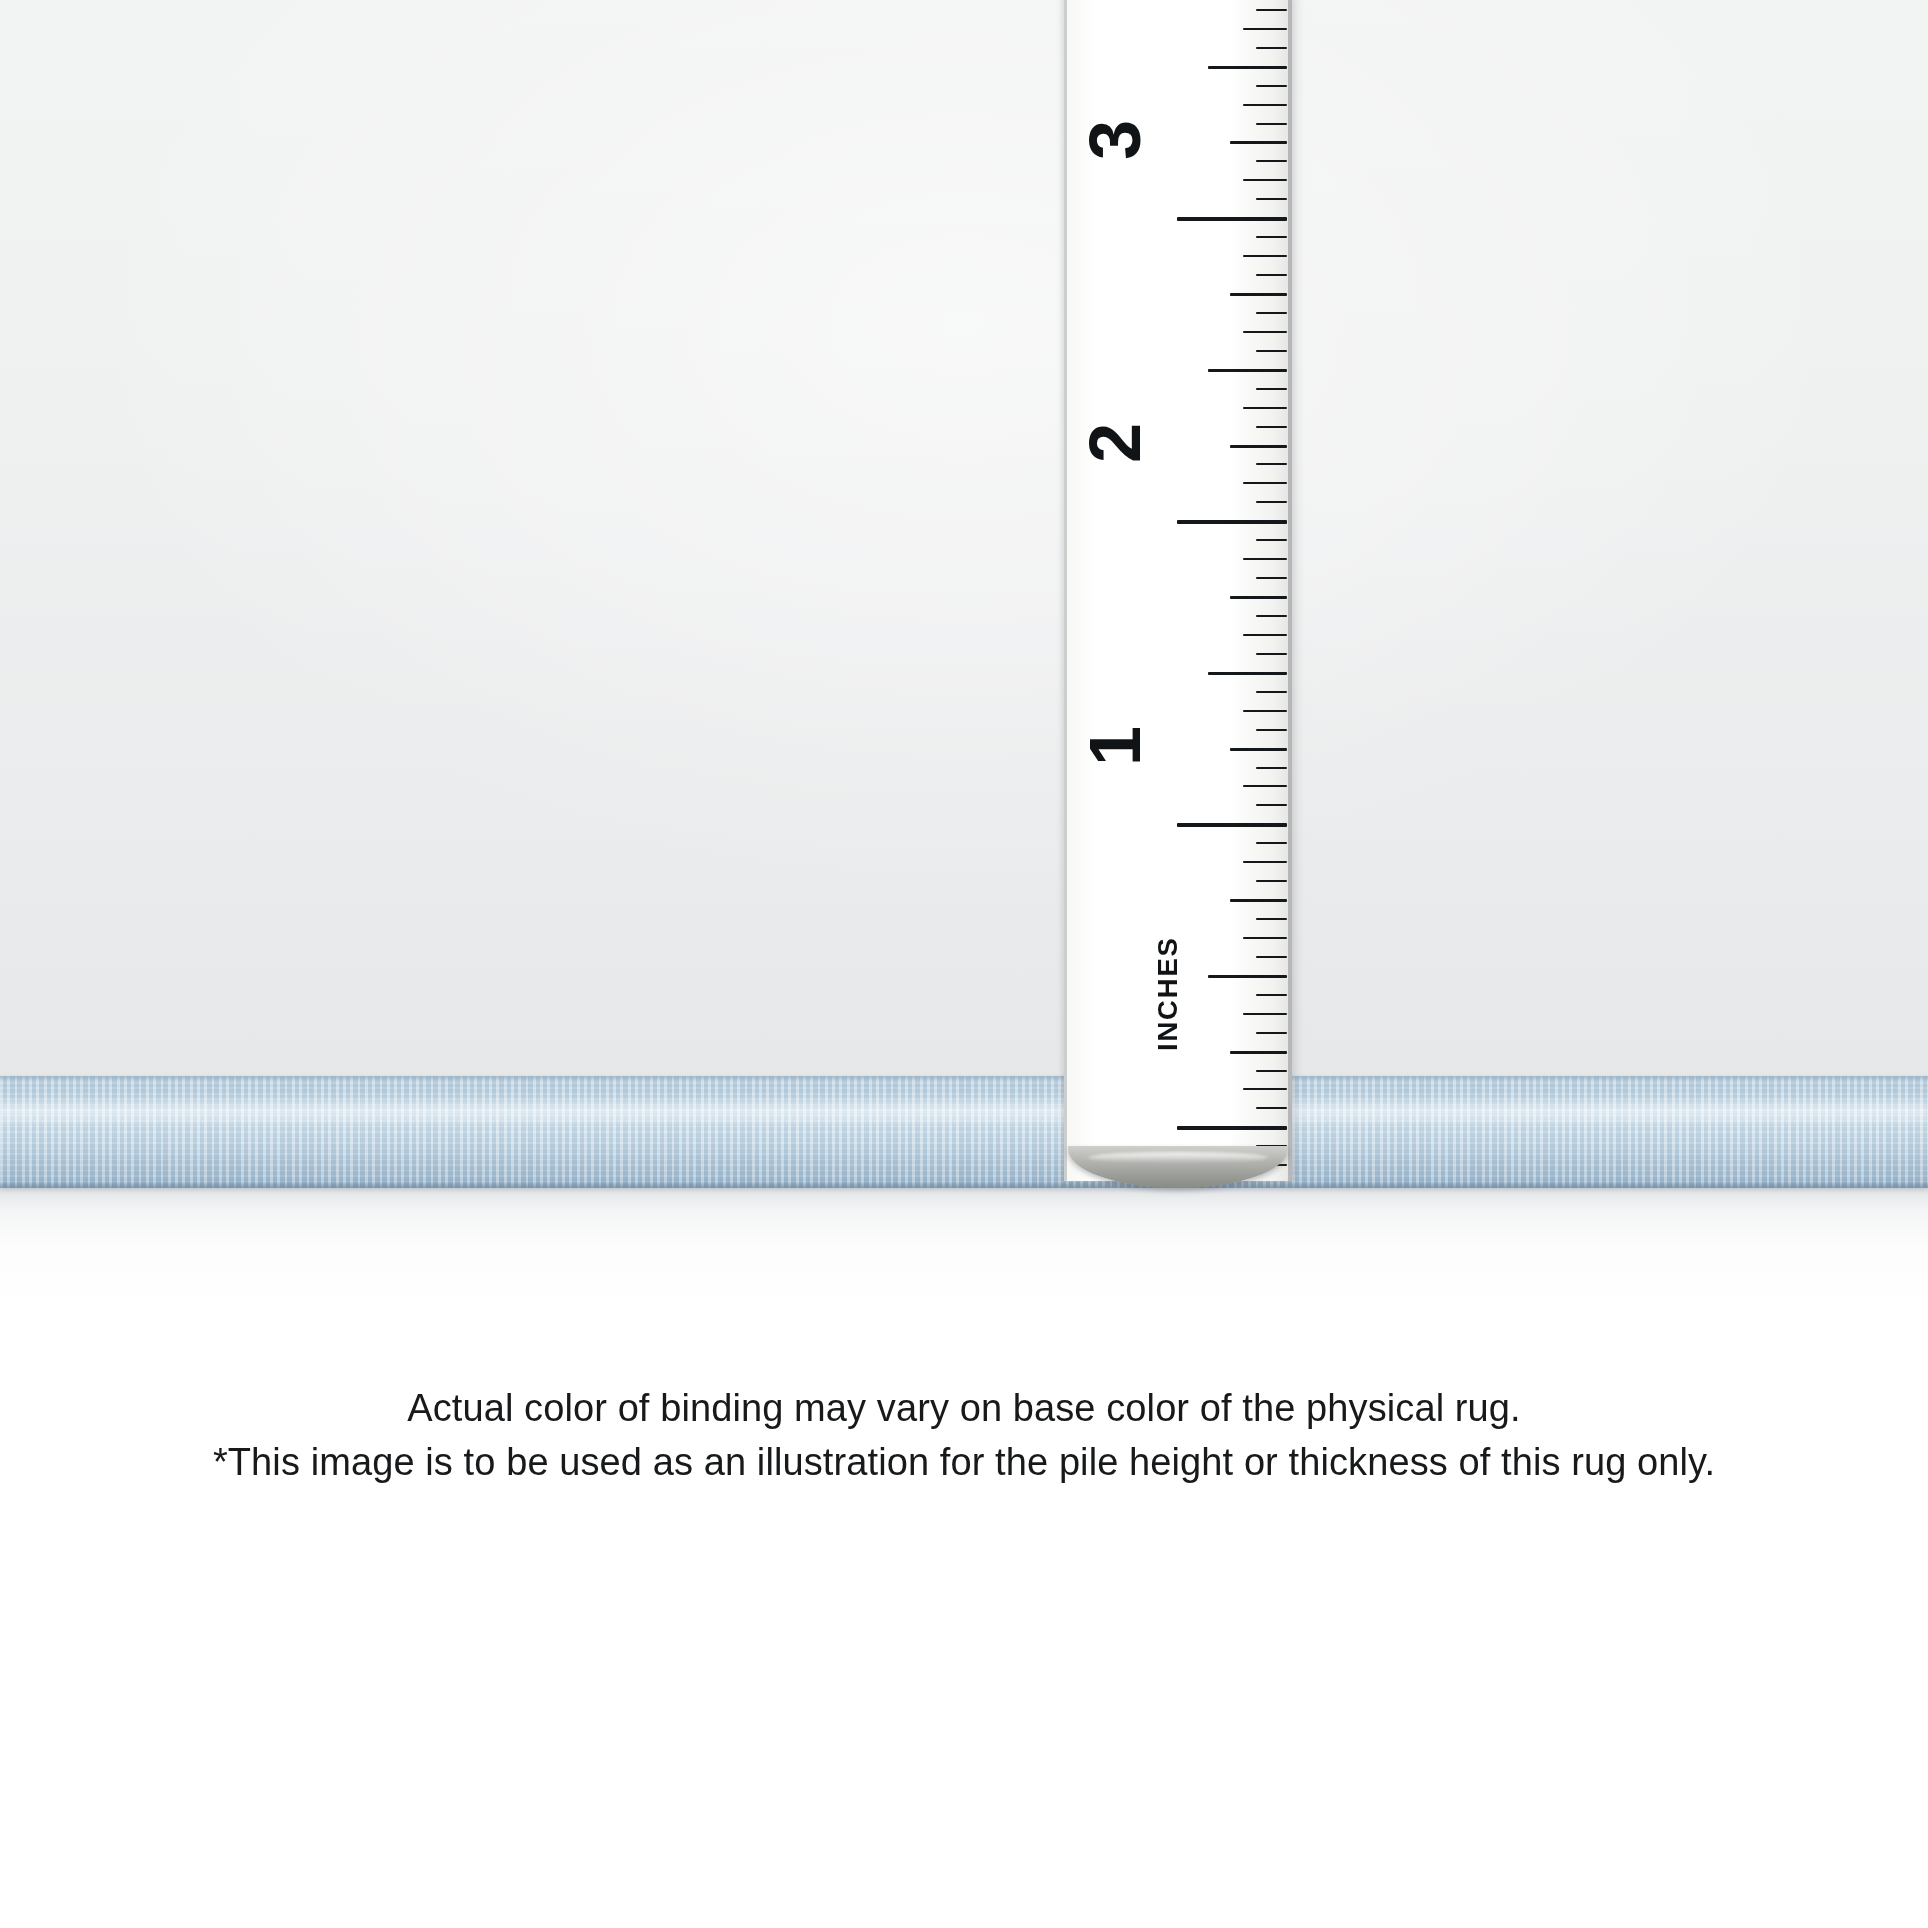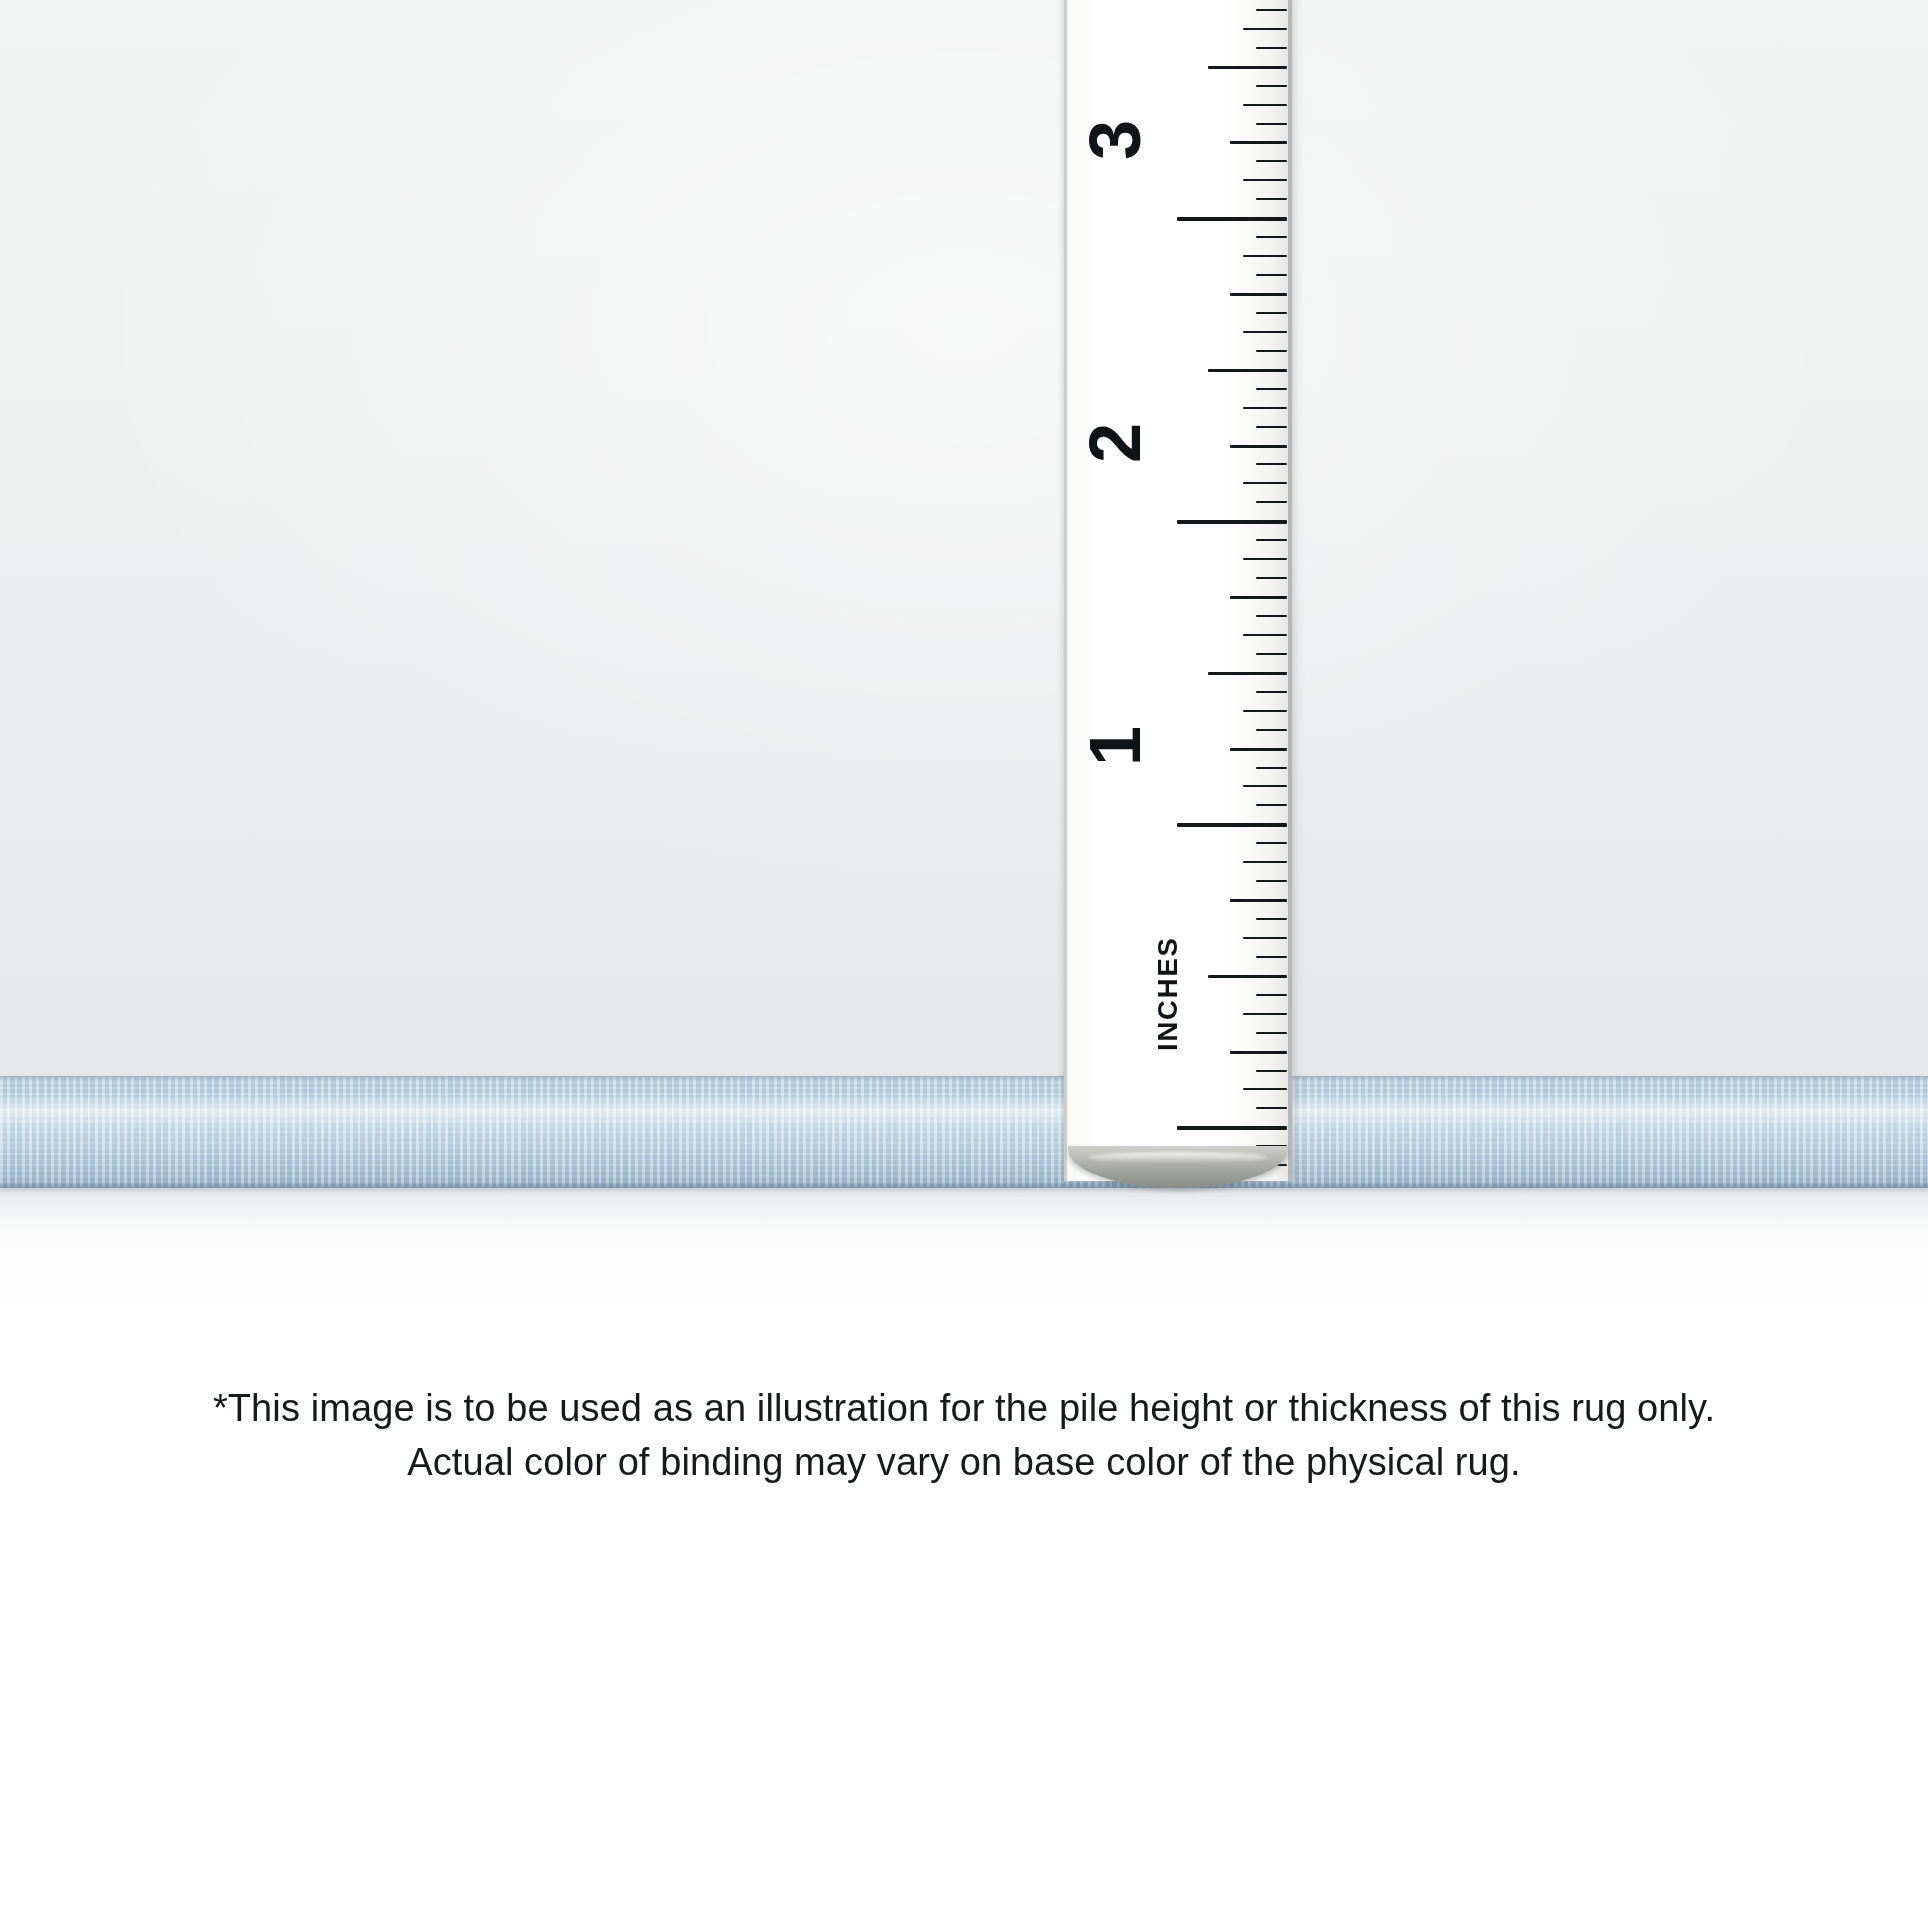--- a/index.html
+++ b/index.html
@@ -301,18 +301,18 @@
     <div class="num" id="num-2" style="top: 468px;">2</div>
     <div class="num" id="num-3" style="top: 165px;">3</div>
     <div class="inches-label" id="inches-label" style="top: 1056px;">INCHES</div>
   </div>
 
   <div class="tape-tip">
     <div class="shine"></div>
   </div>
 
   <div class="caption">
+    <span class="line">Actual color of binding may vary on base color of the physical rug.</span>
     <span class="line">*This image is to be used as an illustration for the pile height or thickness of this rug only.</span>
-    <span class="line">Actual color of binding may vary on base color of the physical rug.</span>
   </div>
 
 </div>
 
 
 </body></html>

